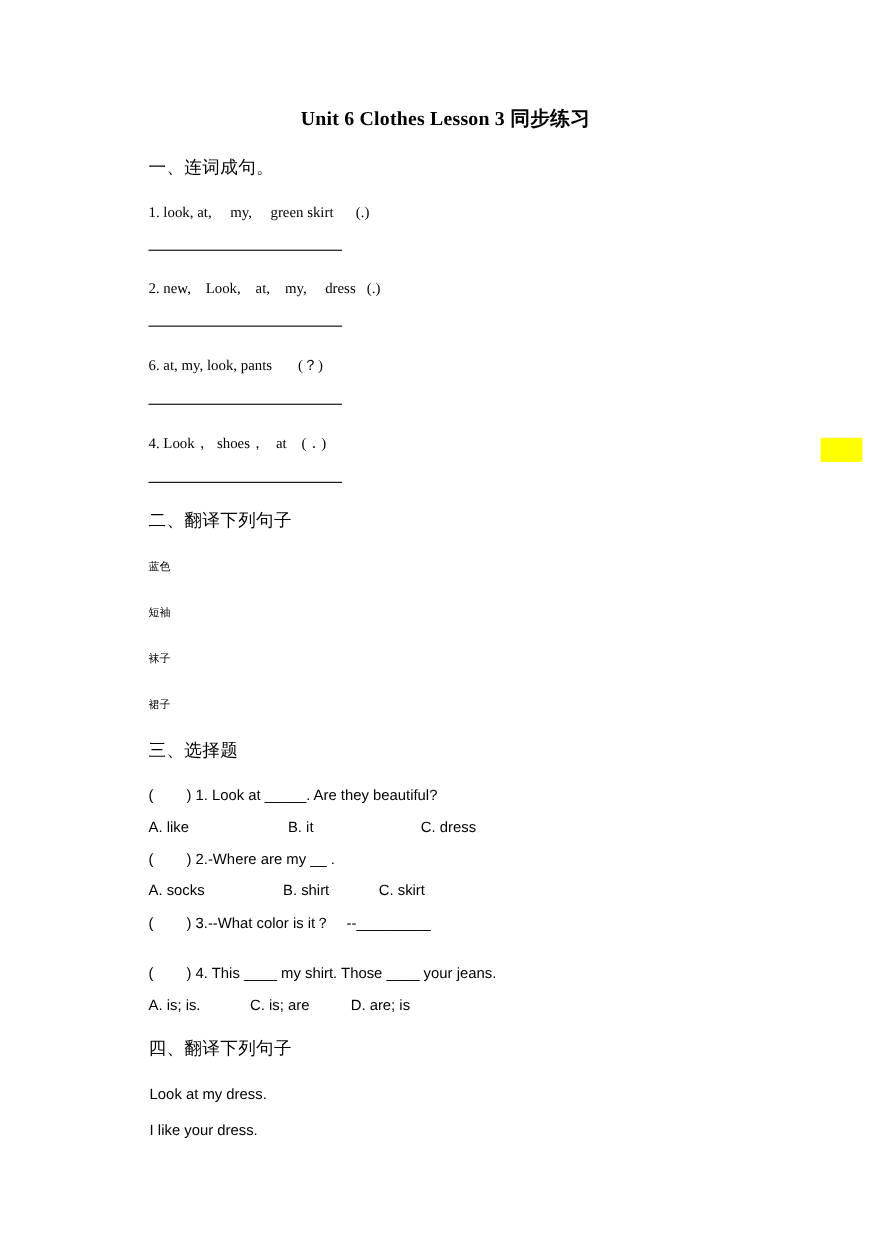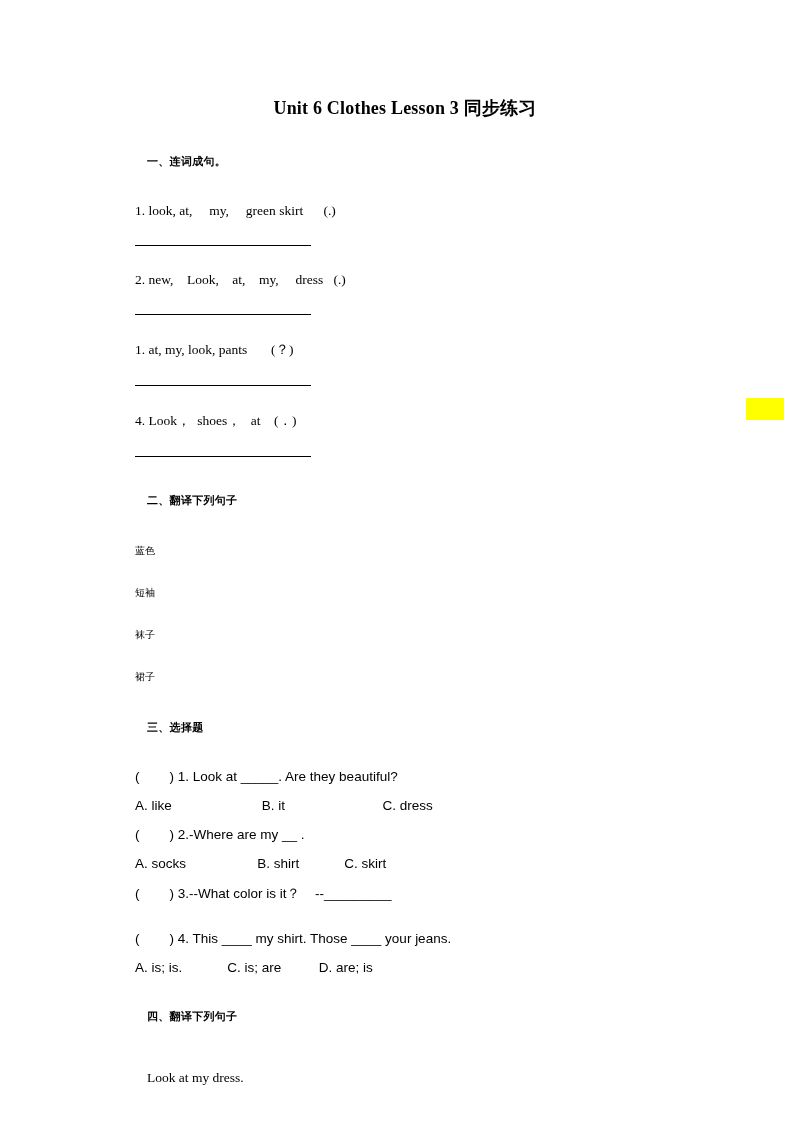--- a/index.html
+++ b/index.html
@@ -32,23 +32,23 @@
     font-family: "Liberation Serif", serif;
     font-weight: bold;
     font-size: 18px;
     text-align: center;
     margin: 0 0 0 0;
     padding: 0;
     letter-spacing: 0.2px;
   }
   .section-heading {
     font-family: "DejaVu Sans", sans-serif;
-    font-weight: bold;
-    font-size: 11px;
-    margin: 12px;
+    font-weight: normal;
+    font-size: 16px;
+    margin: 0;
     padding: 0;
     letter-spacing: 0.3px;
   }
   .q-line {
     font-family: "Liberation Serif", serif;
     font-size: 13.5px;
     margin: 0;
     padding: 0;
     white-space: pre;
   }
@@ -65,23 +65,23 @@
     padding: 0;
   }
   .choice-line {
     font-family: Liberation Sans, sans-serif;
     font-size: 13.5px;
     margin: 0;
     padding: 0;
     white-space: pre;
   }
   .sentence-line {
-    font-family: Liberation Serif, serif;
+    font-family: Liberation Sans, sans-serif;
     font-size: 13.5px;
-    margin: 12px;
+    margin: 1px;
     padding: 0;
   }
   .yellow-mark {
     position: absolute;
     right: 25px;
     top: 398px;
     width: 38px;
     height: 22px;
     background: #ffff00;
   }
@@ -110,21 +110,21 @@
     <div class="q-line">1. look, at,     my,     green skirt      (.)</div>
     <div class="sp-q-to-rule"></div>
     <div class="answer-rule"></div>
     <div class="sp-rule-to-q"></div>
 
     <div class="q-line">2. new,    Look,    at,    my,     dress   (.)</div>
     <div class="sp-q-to-rule"></div>
     <div class="answer-rule"></div>
     <div class="sp-rule-to-q"></div>
 
-    <div class="q-line">1. at, my, look, pants       (？)</div>
+    <div class="q-line">6. at, my, look, pants       (？)</div>
     <div class="sp-q-to-rule"></div>
     <div class="answer-rule"></div>
     <div class="sp-rule-to-q"></div>
 
     <div class="q-line">4. Look，  shoes，   at    (．)</div>
     <div class="sp-q-to-rule"></div>
     <div class="answer-rule"></div>
 
     <div style="height:24px"></div>
 

